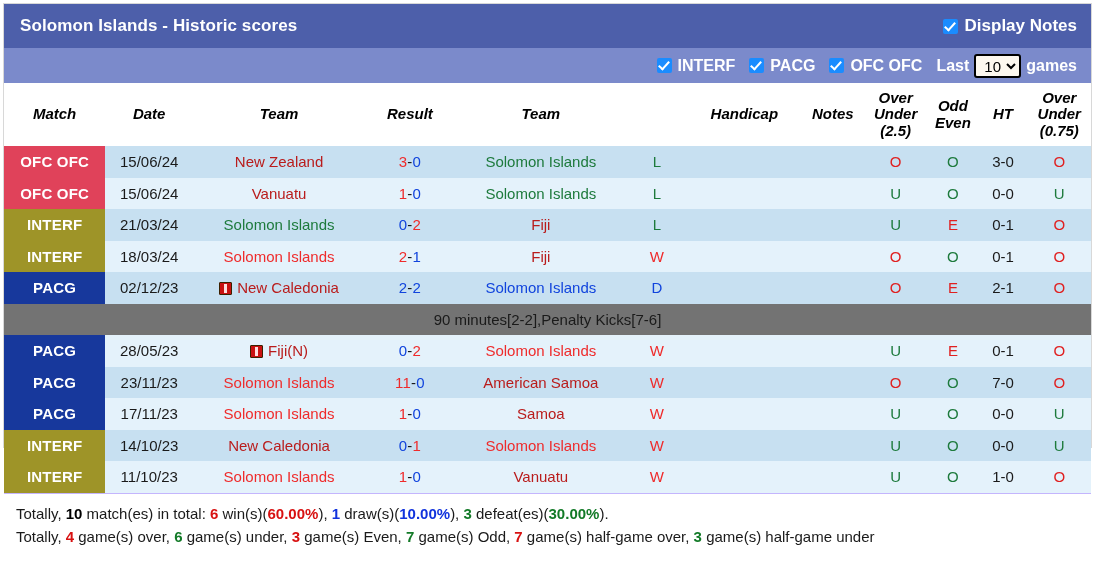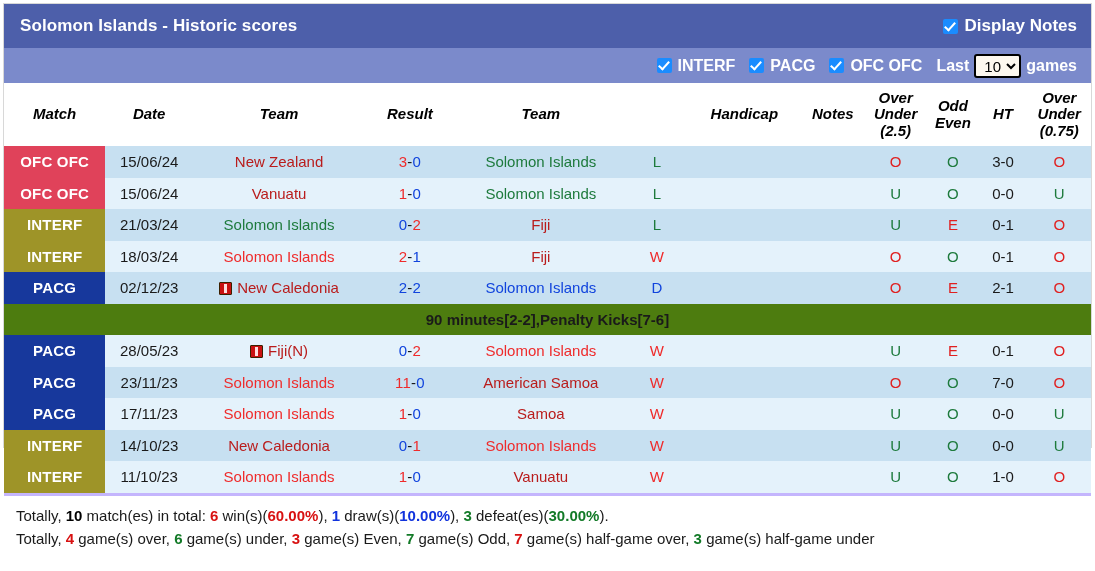--- a/index.html
+++ b/index.html
@@ -135,21 +135,21 @@
     padding: 0;
     height: 31.5px;
     vertical-align: middle;
     text-align: center;
     border: none;
     font-size: 15px;
     color: #1a1a1a;
   }
   tr.row-a td { background: #c7e0f1; }
   tr.row-b td { background: #e4f2fb; }
-  tr.notes td { background: #4d7c0f; font-weight: bold; }
+  tr.notes td { background: #737373; }
 
   
   .c-match  { width: 99px; }
   .c-date   { width: 86px; }
   .c-home   { width: 168px; }
   .c-result { width: 88px; }
   .c-away   { width: 168px; }
   .c-wld    { width: 59px; }
   .c-hcp    { width: 112px; }
   .c-odds   { width: 61px; }
@@ -221,21 +221,21 @@
     width: 3px; height: 9px;
     background: #ffdede;
   }
 
   .team-cell { white-space: nowrap; }
 
   
   .footer {
     background: #ffffff;
     padding: 8px 12px 9px 12px;
-    border-top: 3px solid #c4b5fd;
+    border-top: 1px solid #c4b5fd;
   }
   .footer-line {
     font-size: 15px;
     color: #1a1a1a;
     line-height: 1.55;
     white-space: nowrap;
   }
   .f-red   { color: #d81111; font-weight: bold; }
   .f-green { color: #127a27; font-weight: bold; }
   .f-blue  { color: #1133dd; font-weight: bold; }

